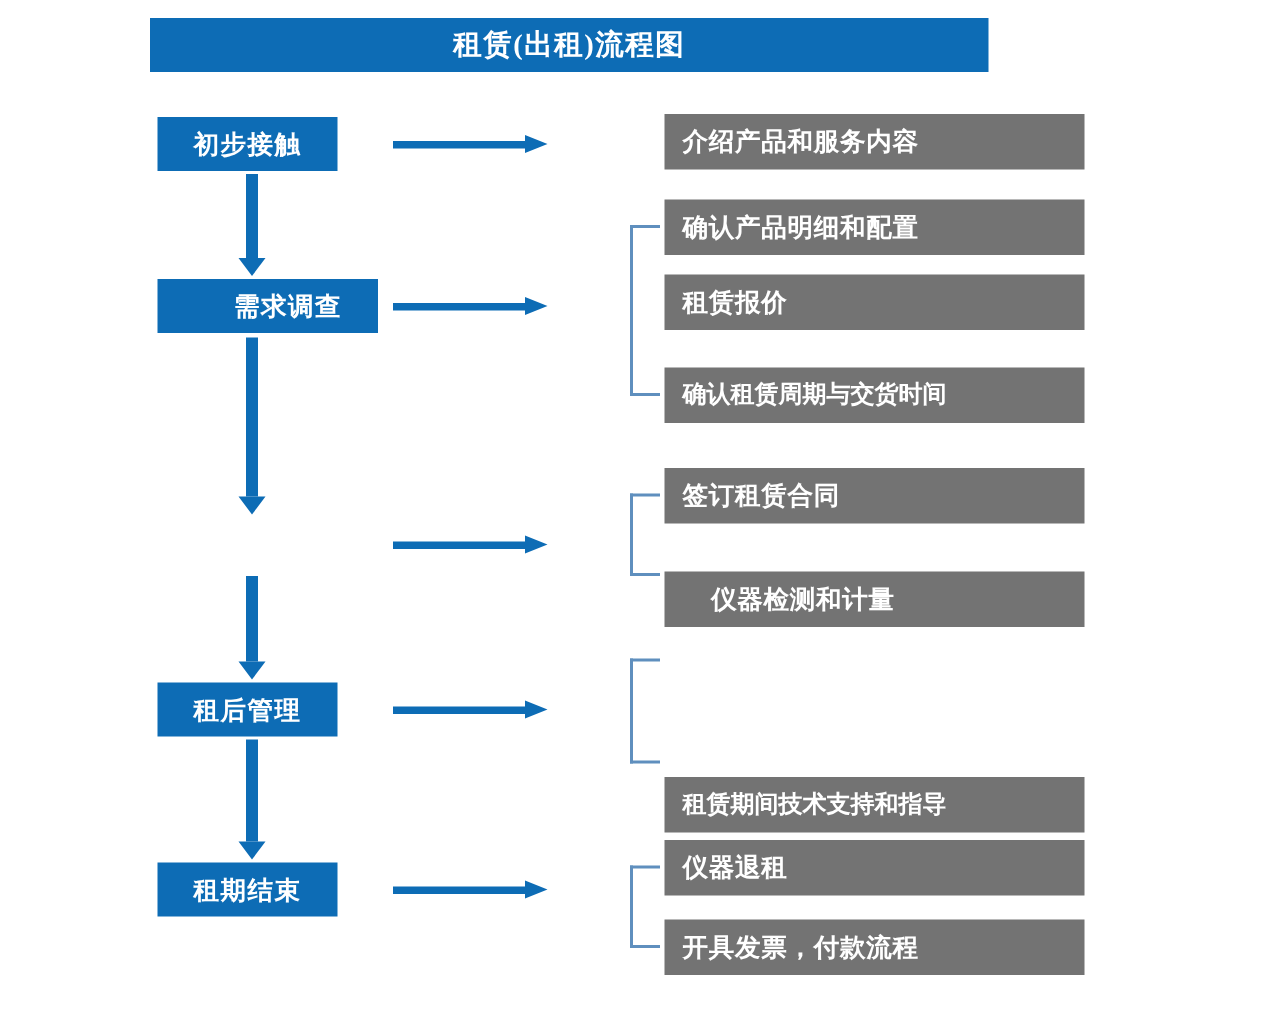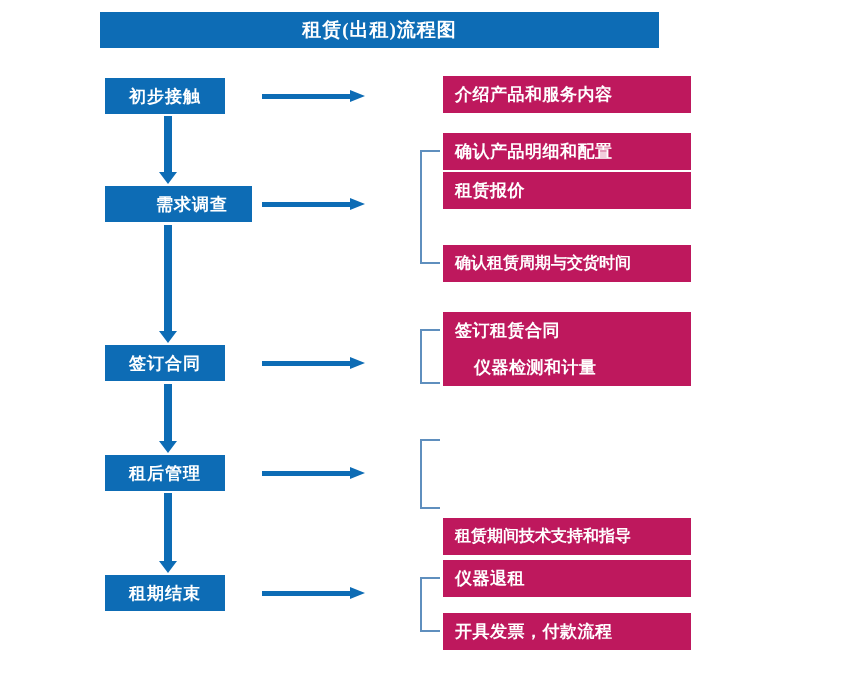--- a/index.html
+++ b/index.html
@@ -50,23 +50,23 @@
     display: flex;
     align-items: center;
     justify-content: center;
     letter-spacing: 1px;
   }
 
   
   .detail-box {
     position: absolute;
     left: 443px;
-    width: 248px;
+    width: 280px;
     height: 37px;
-    background: #be185d;
+    background: #737373;
     color: #ffffff;
     font-size: 17px;
     font-weight: bold;
     display: flex;
     align-items: center;
     padding-left: 12px;
     box-sizing: border-box;
     letter-spacing: 0.5px;
     white-space: nowrap;
   }
@@ -134,21 +134,20 @@
 </style>
 </head>
 <body>
 
 <div id="canvas">
 
   <div class="title-bar">租赁(出租)流程图</div>
 
   <div class="stage-box" style="top:78px;">初步接触</div>
   <div class="stage-box" style="top:186px;padding-left:27px;">需求调查</div>
-  <div class="stage-box" style="top:345px;">签订合同</div>
   <div class="stage-box" style="top:455px;">租后管理</div>
   <div class="stage-box" style="top:575px;">租期结束</div>
 
   <div class="v-arrow" style="top:116px; height:68px;">
     <div class="shaft" style="height:56px;"></div>
     <div class="head" style="top:56px;"></div>
   </div>
   <div class="v-arrow" style="top:225px; height:118px;">
     <div class="shaft" style="height:106px;"></div>
     <div class="head" style="top:106px;"></div>
@@ -184,24 +183,24 @@
     </div>
 
   <div class="bracket" style="top:150px; height:114px;"></div>
   <div class="bracket" style="top:329px; height:55px;"></div>
   <div class="bracket" style="top:439px; height:70px;"></div>
   <div class="bracket" style="top:577px; height:55px;"></div>
 
   <div class="detail-box" style="top:76px;">介绍产品和服务内容</div>
 
   <div class="detail-box" style="top:133px;">确认产品明细和配置</div>
-  <div class="detail-box" style="top:172px;">租赁报价</div>
+  <div class="detail-box" style="top:183px;">租赁报价</div>
   <div class="detail-box tight" style="top:245px;">确认租赁周期与交货时间</div>
 
   <div class="detail-box" style="top:312px;">签订租赁合同</div>
-  <div class="detail-box" style="top:349px;padding-left:31px;">仪器检测和计量</div>
+  <div class="detail-box" style="top:381px;padding-left:31px;">仪器检测和计量</div>
 
   <div class="detail-box tight" style="top:490px;margin-top:28px;">租赁期间技术支持和指导</div>
 
   <div class="detail-box" style="top:560px;">仪器退租</div>
   <div class="detail-box" style="top:613px;">开具发票，付款流程</div>
 
 </div>
 
 </body></html>

